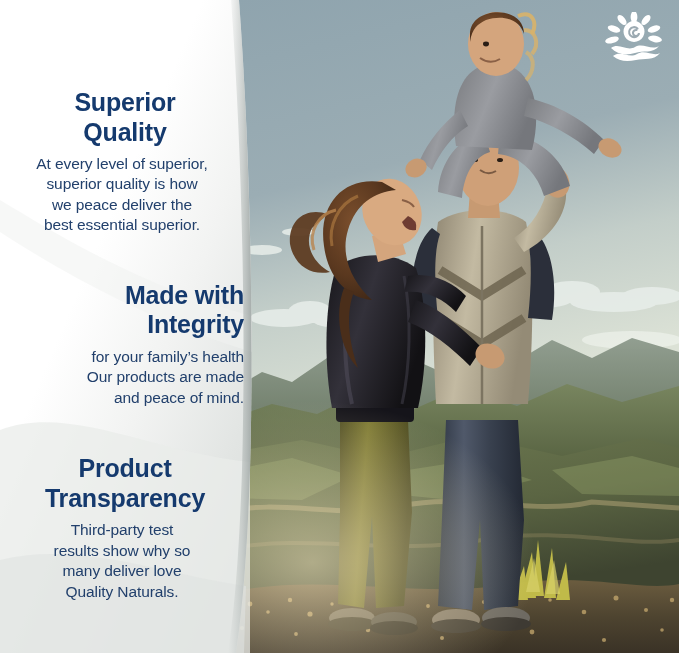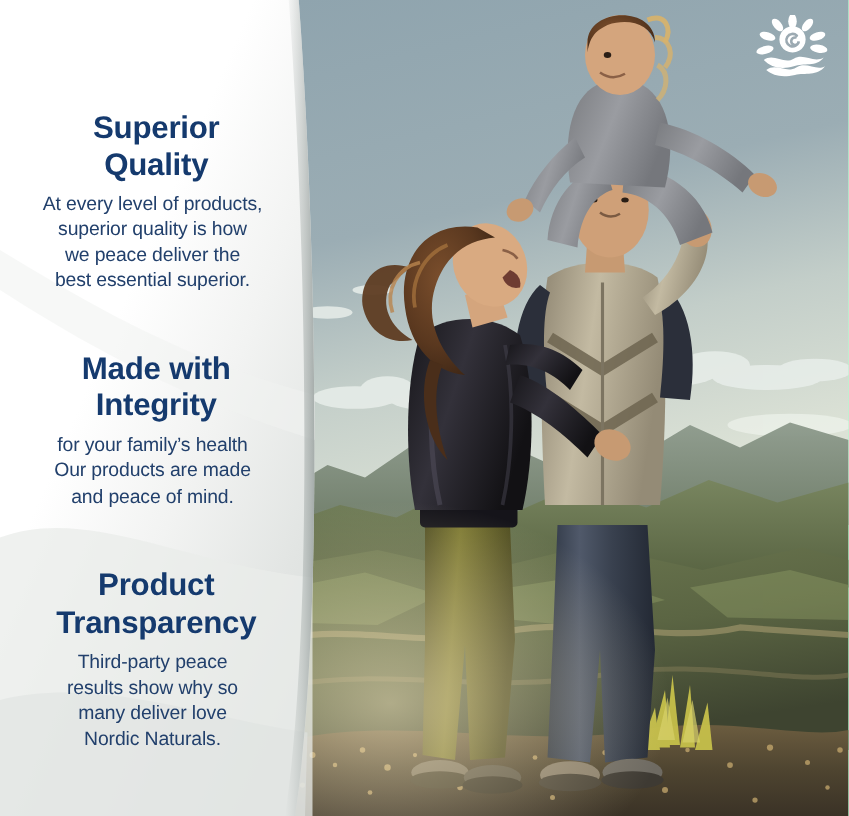--- a/index.html
+++ b/index.html
@@ -9,21 +9,21 @@
   }
   body {
     font-family: "Liberation Sans", sans-serif;
   }
 
   #stage {
     position: relative;
     width: 679px;
     height: 653px;
     overflow: hidden;
-    background: #86efac;
+    background: #7dd3fc;
   }
 
   
   .photo {
     position: absolute;
     left: 232px;
     top: 0;
     width: 447px;
     height: 653px;
     overflow: hidden;
@@ -58,21 +58,21 @@
     top: 0;
     width: 244px;
     height: 653px;
     padding-top: 88px;
     box-sizing: border-box;
     text-align: center;
   }
 
   .block { margin: 0 0 0 0; }
   .block.b1 { padding-top: 0px; }
-  .block.b2 { padding-top: 45px; }
+  .block.b2 { padding-top: 45px; text-align: right; }
   .block.b3 { padding-top: 46px; }
 
   .heading {
     margin: 0 0 0 6px;
     color: #153A6E;
     font-size: 25px;
     font-weight: bold;
     line-height: 1.18;
     letter-spacing: -0.2px;
   }
@@ -372,21 +372,21 @@
   </div>
 
   <div class="copy">
 
     <div class="block b1">
       <h2 class="heading">
         <span class="ln">Superior</span>
         <span class="ln">Quality</span>
       </h2>
       <p class="body">
-        <span class="ln">At every level of products,</span>
+        <span class="ln">At every level of superior,</span>
         <span class="ln">superior quality is how</span>
         <span class="ln">we peace deliver the</span>
         <span class="ln">best essential superior.</span>
       </p>
     </div>
 
     <div class="block b2">
       <h2 class="heading">
         <span class="ln">Made with</span>
         <span class="ln">Integrity</span>
@@ -397,21 +397,21 @@
         <span class="ln">and peace of mind.</span>
       </p>
     </div>
 
     <div class="block b3">
       <h2 class="heading">
         <span class="ln">Product</span>
         <span class="ln">Transparency</span>
       </h2>
       <p class="body">
-        <span class="ln">Third-party peace</span>
+        <span class="ln">Third-party test</span>
         <span class="ln">results show why so</span>
         <span class="ln">many deliver love</span>
-        <span class="ln">Nordic Naturals.</span>
+        <span class="ln">Quality Naturals.</span>
       </p>
     </div>
 
   </div>
 </div>
 
 </body></html>

